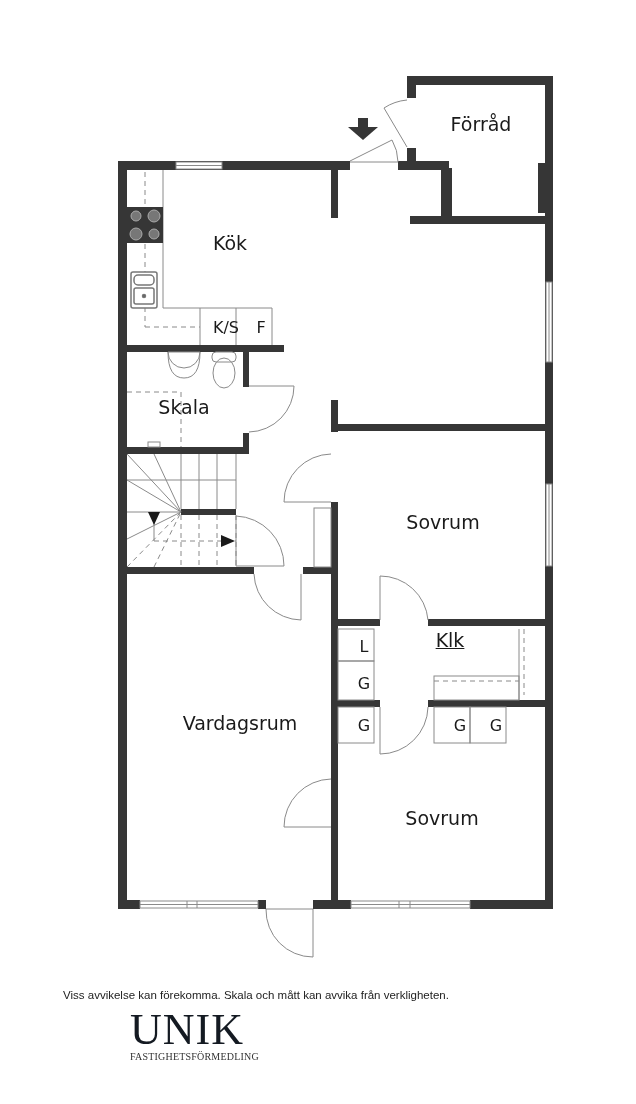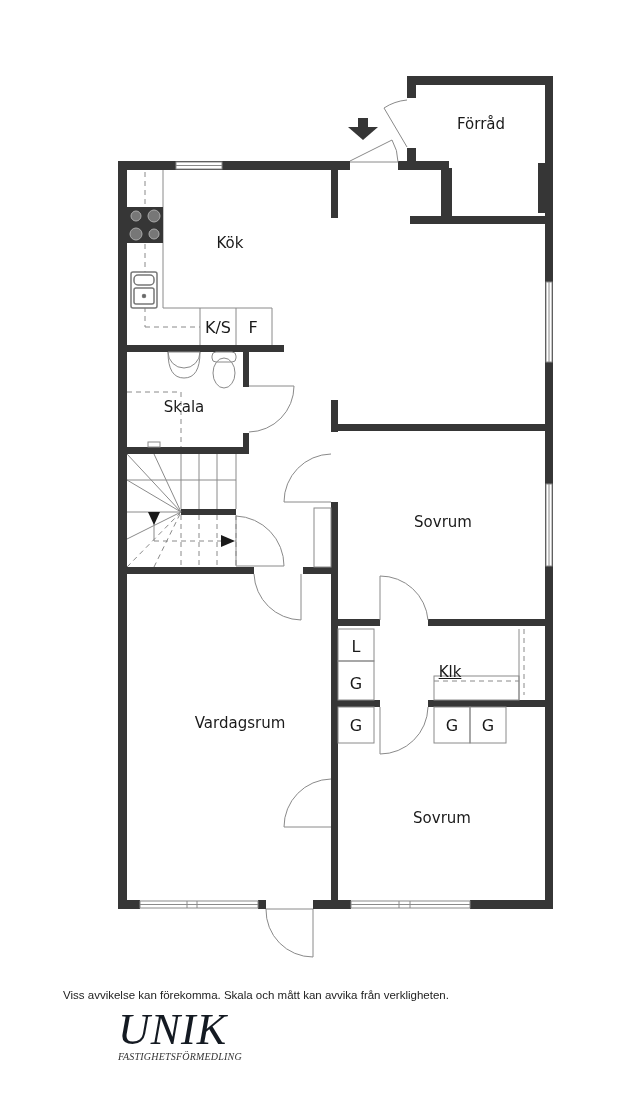--- a/index.html
+++ b/index.html
@@ -1,25 +1,25 @@
 <!DOCTYPE html>
 <html><head>
 <meta charset="utf-8">
 <style>
   html, body { margin: 0; padding: 0; background: #ffffff; }
   body { width: 636px; height: 1104px; position: relative; overflow: hidden;
          font-family: "Liberation Sans", sans-serif; color: #1a1a1a; }
   #plan { position: absolute; left: 0; top: 0; width: 636px; height: 1104px; }
-  .room-label { position: absolute; font-family: "DejaVu Sans", sans-serif; font-size: 15px;
+  .room-label { position: absolute; font-family: "DejaVu Sans", sans-serif; font-size: 19px;
                 color: #1a1a1a; white-space: nowrap; transform: translate(-50%, -50%); }
   .fix-label { position: absolute; font-family: "DejaVu Sans", sans-serif; font-size: 16px;
-               color: #1a1a1a; transform: translate(-50%, -50%); }
+               color: #1a1a1a; transform: translate(-50%, -50%); margin-left: 8px; }
   .disclaimer { position: absolute; left: 0; width: 512px; top: 989px; text-align: center;
                 font-family: "Liberation Sans", sans-serif; font-size: 11.5px; color: #222; }
-  .logo { position: absolute; left: 118px; top: 1010px; font-style: italic; }
+  .logo { position: absolute; left: 130px; top: 1010px; }
   .logo-main { font-family: "Liberation Serif", serif; font-size: 44px; letter-spacing: 1px;
                color: #141a22; line-height: 40px; display: block; }
   .logo-sub { font-family: "Liberation Serif", serif; font-size: 10px; color: #333;
               letter-spacing: 0.2px; display: block; margin-top: 1px; }
 </style>
 </head>
 <body>
 
 <svg id="plan" viewBox="0 0 636 1104" xmlns="http://www.w3.org/2000/svg">
   <g fill="#363636">
@@ -199,21 +199,21 @@
     <line x1="434" y1="681" x2="519" y2="681" stroke-dasharray="5,4"></line>
     <line x1="519" y1="629" x2="519" y2="700"></line>
     <line x1="524" y1="629" x2="524" y2="695" stroke-dasharray="5,4"></line>
   </g>
 </svg>
 
 <div class="room-label" style="left:230px; top:243px;">Kök</div>
 <div class="room-label" style="left:481px; top:124px;">Förråd</div>
 <div class="room-label" style="left:184px; top:407px;">Skala</div>
 <div class="room-label" style="left:443px; top:522px;">Sovrum</div>
-<div class="room-label" style="left:450px; top:672px;text-decoration:underline;">Klk</div>
+<div class="room-label" style="left:450px; top:640px;text-decoration:underline;">Klk</div>
 <div class="room-label" style="left:240px; top:723px;">Vardagsrum</div>
 <div class="room-label" style="left:442px; top:818px;">Sovrum</div>
 
 <div class="fix-label" style="left:218px; top:327px;">K/S</div>
 <div class="fix-label" style="left:253px; top:327px;">F</div>
 <div class="fix-label" style="left:356px; top:646px;">L</div>
 <div class="fix-label" style="left:356px; top:683px;">G</div>
 <div class="fix-label" style="left:356px; top:725px;">G</div>
 <div class="fix-label" style="left:452px; top:725px;">G</div>
 <div class="fix-label" style="left:488px; top:725px;">G</div>

